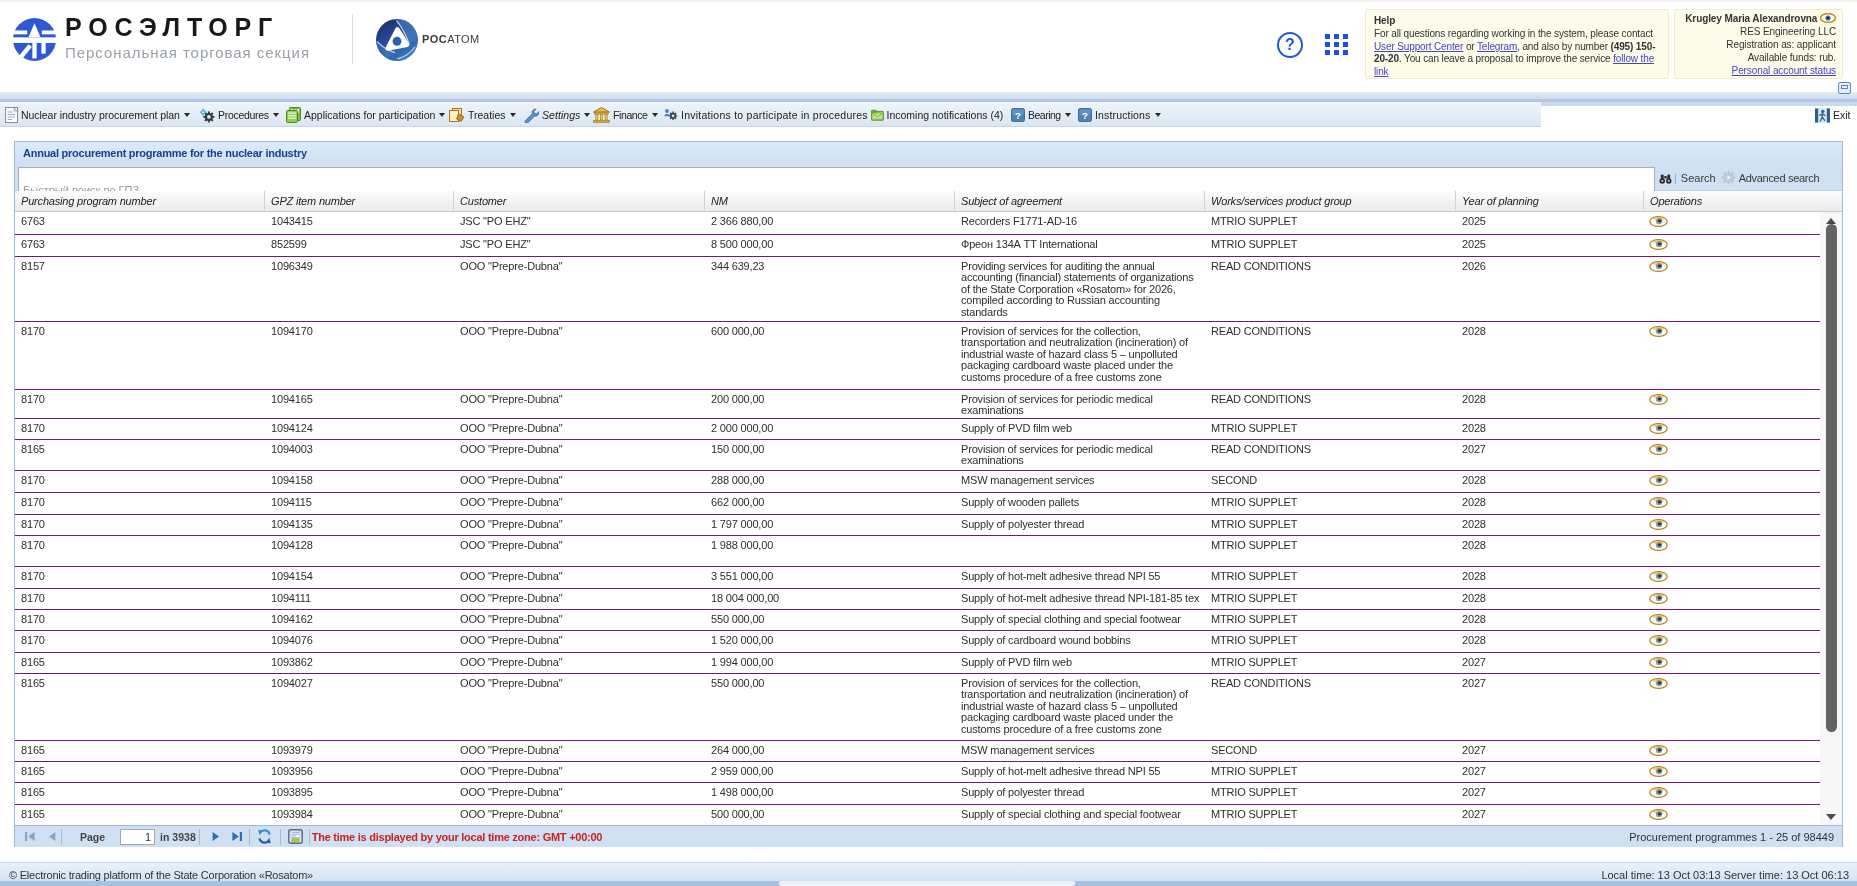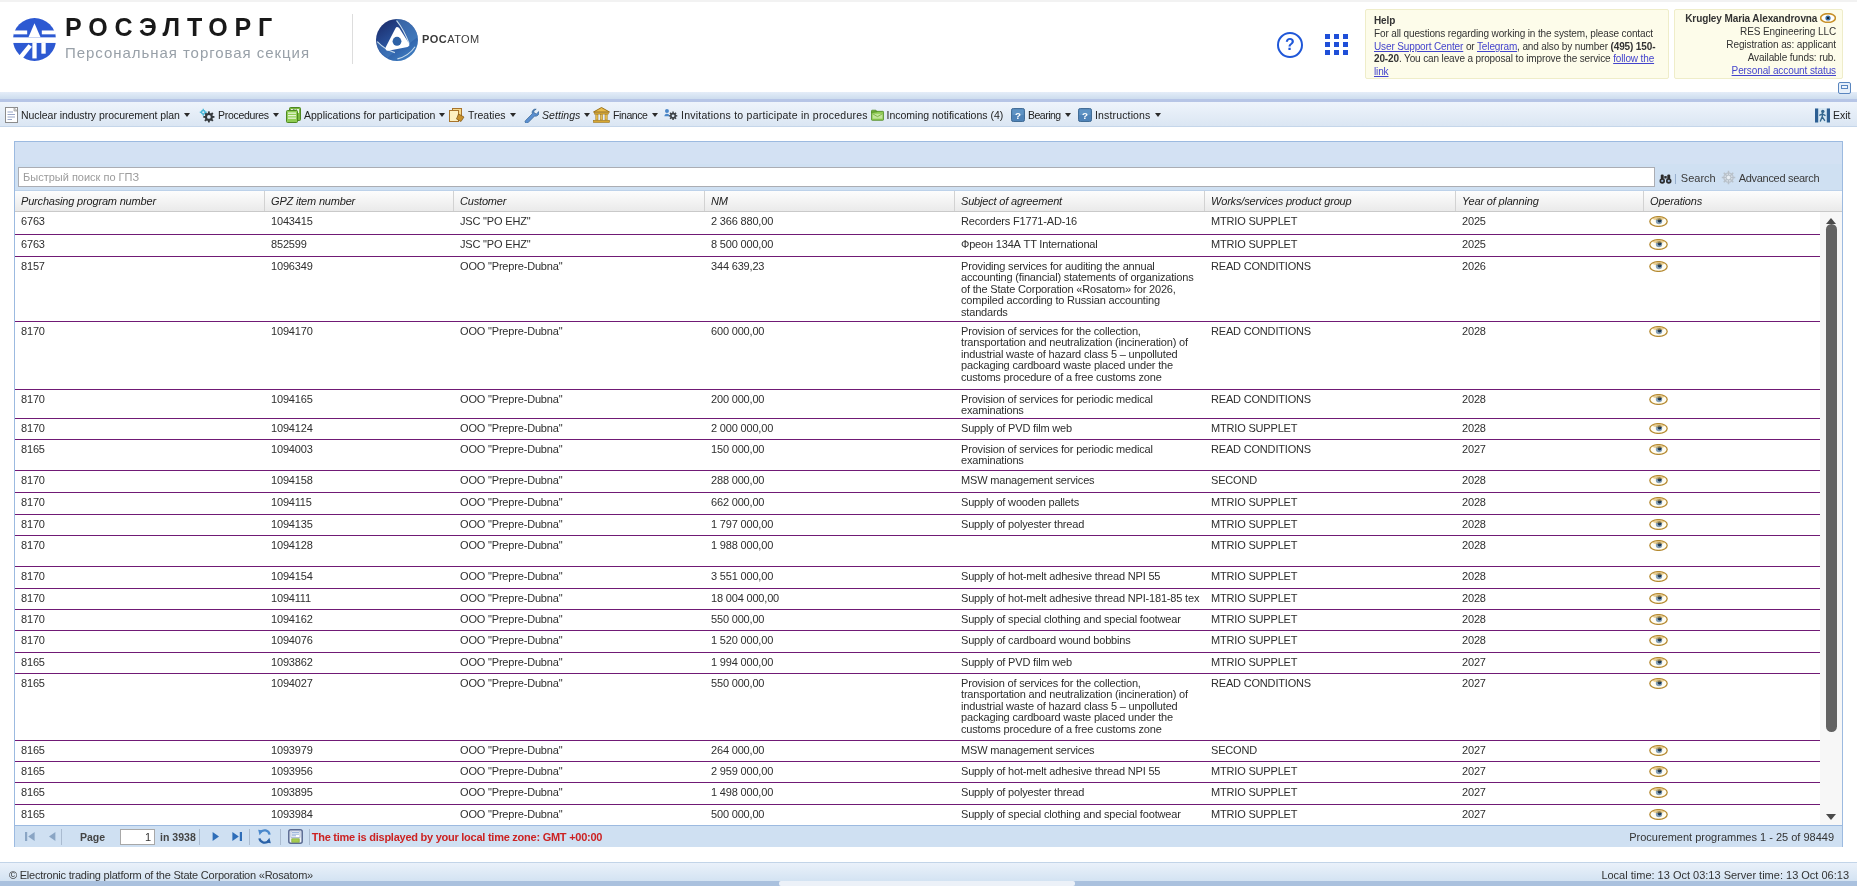--- a/index.html
+++ b/index.html
@@ -26,40 +26,40 @@
 a.lnk { color:#4444cc; text-decoration:underline; }
 
 
 #tbar { position:absolute; left:0; top:92px; width:1857px; height:14px; background:linear-gradient(#e4edf8, #cfdeef 45%, #c9daee); }
 #tbar .txt { position:absolute; left:10px; top:5px; font-size:11px; font-weight:bold; color:#24589c; letter-spacing:-0.3px; }
 #tline { position:absolute; left:0; top:99px; width:1857px; height:3px; background:#b6c5e6; }
 #winbtn { position:absolute; left:1838px; top:82px; width:13px; height:12px; border:1px solid #5a86bf; border-radius:2px; background:#e7f0fa; }
 #winbtn div { margin:2px; height:4px; border:1px solid #5a86bf; background:#eef5fc; }
 
 
-#mbar { position:absolute; left:0; top:102px; width:1857px; height:25px; background:linear-gradient(#eef4fb, #dbe6f3); border-bottom:1px solid #c5d6ea; font-size:10.5px; color:#222; }
+#mbar { position:absolute; left:0; top:102px; width:1541px; height:25px; background:linear-gradient(#eef4fb, #dbe6f3); border-bottom:1px solid #c5d6ea; font-size:10.5px; color:#222; }
 .mi { position:absolute; top:1px; height:24px; display:flex; align-items:center; white-space:nowrap; }
 .mi:nth-child(1) span { letter-spacing:-0.05px; }
 .mi:nth-child(2) span { letter-spacing:-0.3px; }
 .mi:nth-child(3) span { letter-spacing:0; }
 .mi:nth-child(4) span { letter-spacing:0; }
 .mi:nth-child(5) span { letter-spacing:0.05px;font-style:italic; }
 .mi:nth-child(6) span { letter-spacing:-0.4px; }
 .mi:nth-child(7) span { letter-spacing:0.25px; }
 .mi:nth-child(9) span { letter-spacing:-0.5px; }
 .mi:nth-child(10) span { letter-spacing:0.15px; }
 .mi svg, .mi .ic { margin-right:3px; }
 .car { display:inline-block; width:0; height:0; border-left:3.5px solid transparent; border-right:3.5px solid transparent; border-top:4px solid #2a2a2a; margin-left:4px; }
 
 
 #panel { position:absolute; left:14px; top:141px; width:1829px; height:706px; border:1px solid #9cbae0; background:#d3e1f3; }
 #phead { position:absolute; left:0; top:0; width:1827px; height:22px; background:linear-gradient(#dcebfa,#cfe0f2); }
 #phead span { position:absolute; left:8px; top:5px; font-size:11px; font-weight:bold; color:#15428b; letter-spacing:-0.25px; }
 #ptool { position:absolute; left:0; top:22px; width:1827px; height:27px; background:#cfe0f2; border-bottom:1px solid #bdd2ea; }
-#qsearch { position:absolute; left:3px; top:3px; width:1637px; height:20px; background:#fff; border:1px solid #abadb3; font-size:11px; color:#9b9b9b; padding:3px 4px; }
+#qsearch { position:absolute; left:3px; top:3px; width:1637px; height:20px; background:#fff; border:1px solid #abadb3; font-size:11px; color:#9b9b9b; padding:16px 4px; }
 #srchright { position:absolute; left:1644px; top:0; height:27px; display:flex; align-items:center; font-size:11px; color:#3a3a3a; white-space:nowrap; }
 
 
 #grid { position:absolute; left:0; top:49px; width:1827px; height:634px; background:#fff; overflow:hidden; }
 #ghead { position:absolute; left:0; top:0; width:1827px; height:21px; background:linear-gradient(#fdfdfd,#eaeaea); border-bottom:1px solid #c9c9c9; font-size:11px; color:#222; letter-spacing:-0.18px; }
 #ghead .hc { position:absolute; top:0; height:20px; line-height:20px; padding-left:6px; border-right:1px solid #d2d2d2; overflow:hidden;font-style:italic; }
 #gbody { position:absolute; left:0; top:21px; width:1805px; height:613px; overflow:hidden; background:#fff; }
 .row { position:relative; width:1805px; border-bottom:1px solid #701a75; font-size:11px; color:#2e2e2e; letter-spacing:-0.18px; }
 .row .c { position:absolute; top:0; padding:4px 0 0 6px; line-height:11.4px; overflow:hidden; white-space:nowrap; }
 .c1 { left:0; width:250px; }
@@ -288,20 +288,23 @@
           <rect x="0" y="0.5" width="3.2" height="14" fill="#2d5f93"></rect>
           <rect x="11.8" y="0.5" width="3.2" height="14" fill="#2d5f93"></rect>
           <circle cx="7.8" cy="3.4" r="1.7" fill="#35678f"></circle>
           <path d="M7.6,5 L7.2,9 M7.4,6 L4.8,7.2 M7.4,6 L10,7.4 M7.2,8.8 L5.4,13 M7.2,8.8 L9.6,12.4" stroke="#35678f" stroke-width="1.4" fill="none" stroke-linecap="round"></path>
         </svg>
         <span>Exit</span>
       </div>
     </div>
 
   <div id="panel">
+    <div id="phead">
+        <span>Annual procurement programme for the nuclear industry</span>
+      </div>
     <div id="ptool">
       <div id="qsearch">Быстрый поиск по ГПЗ</div>
       <div id="srchright">
           <svg width="13" height="13" viewBox="0 0 16 14" style="margin-top:2px">
             <g fill="#2b2b2b">
               <circle cx="4" cy="10" r="3.4"></circle>
               <circle cx="12" cy="10" r="3.4"></circle>
               <rect x="2.2" y="2" width="3.6" height="6" rx="1.4"></rect>
               <rect x="10.2" y="2" width="3.6" height="6" rx="1.4"></rect>
               <rect x="6.5" y="4" width="3" height="3"></rect>

